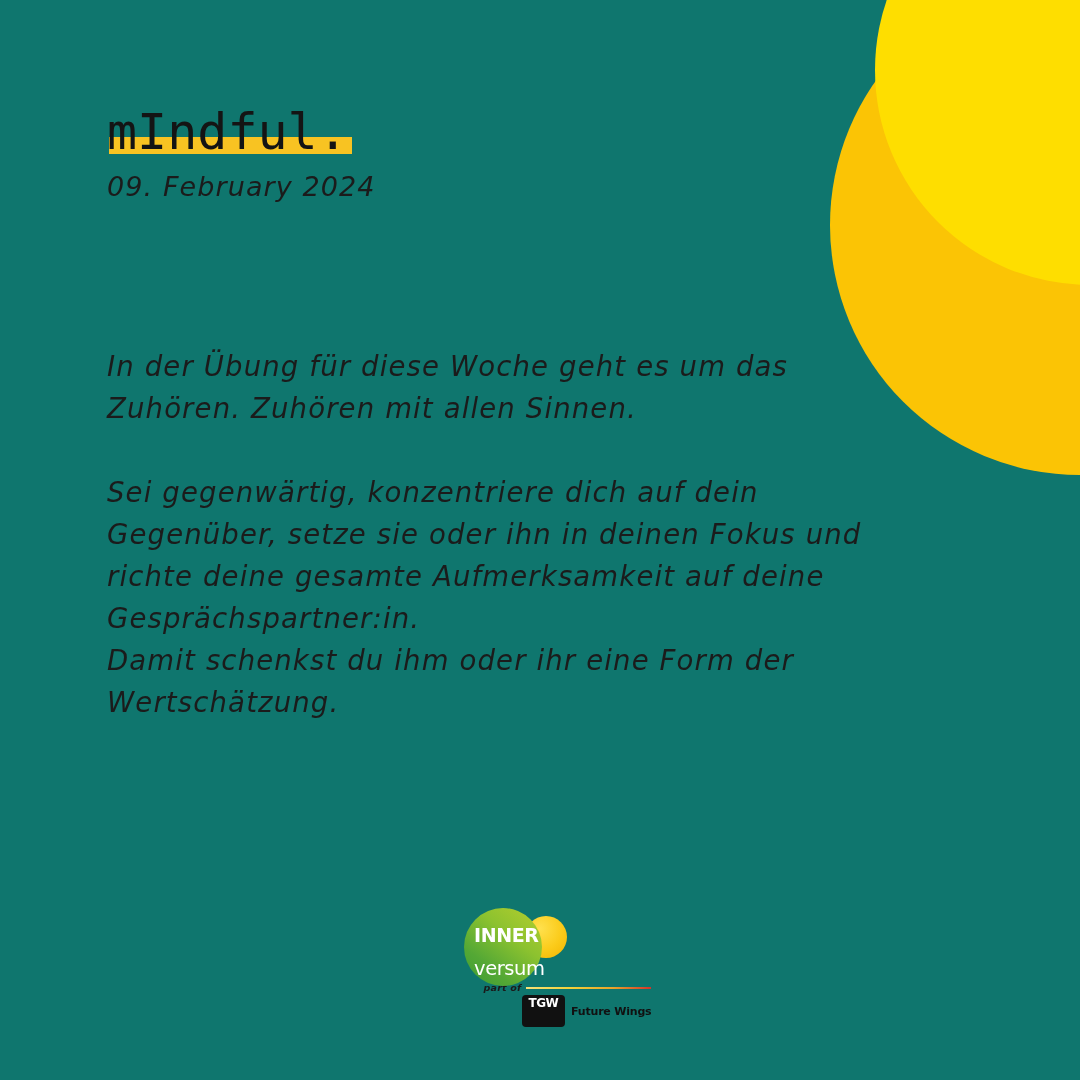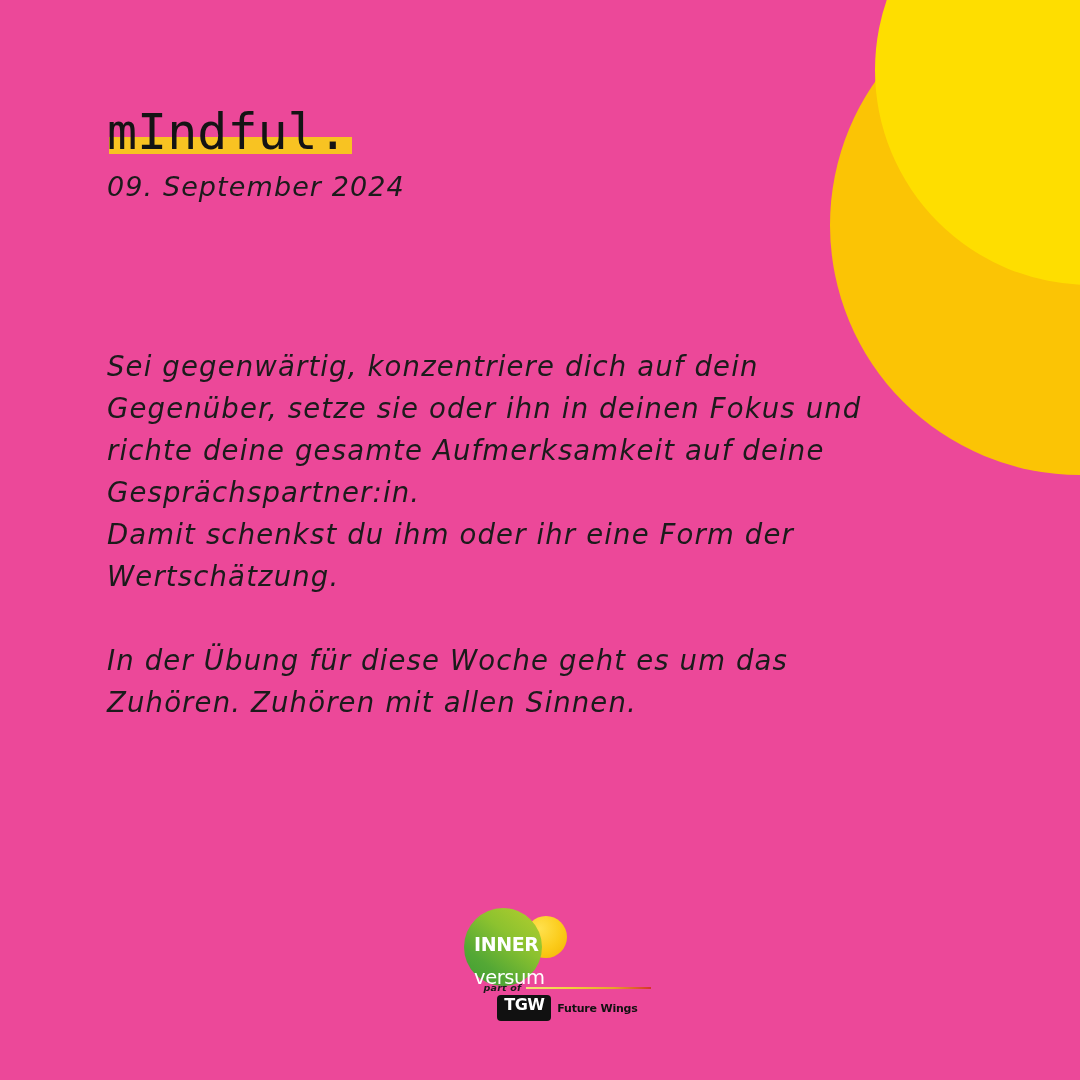--- a/index.html
+++ b/index.html
@@ -12,21 +12,21 @@
     height: 1080px;
     background: #FDFBF7;
     font-family: "DejaVu Sans", sans-serif;
     overflow: hidden;
   }
 
   .canvas {
     position: relative;
     width: 1080px;
     height: 1080px;
-    background: #ec4899;
+    background: #0f766e;
     overflow: hidden;
   }
 
   
   .circle-amber {
     position: absolute;
     width: 500px;
     height: 500px;
     border-radius: 50%;
     top: -25px;
@@ -138,21 +138,21 @@
     left: 14px;
     top: 0px;
     width: 78px;
     height: 78px;
     border-radius: 50%;
     background: linear-gradient(218deg, #B6CE2E 0%, #8CC22F 38%, #54A835 72%, #3D9C33 100%);
   }
   .logo-wordmark {
     position: absolute;
     left: 24px;
-    top: 28px;
+    top: 19px;
     width: 72px;
     text-align: left;
     line-height: 0.92;
     z-index: 3;
   }
   .logo-inner {
     display: block;
     font-family: "DejaVu Sans", sans-serif;
     font-size: 19px;
     font-weight: 700;
@@ -166,21 +166,21 @@
     font-weight: 400;
     color: #FFFFFF;
     letter-spacing: -0.4px;
     margin-top: 16px;
   }
   .logo-tagline {
     margin-top: -4px;
     margin-left: 55px;
     display: flex;
     flex-direction: column;
-    align-items: center;
+    align-items: flex-end;
   }
   .partof-row {
     display: flex;
     align-items: center;
     gap: 5px;
     margin-bottom: 2px;
   }
   .partof-text {
     font-family: "DejaVu Sans", sans-serif;
     font-size: 9.5px;
@@ -195,23 +195,23 @@
     background: linear-gradient(90deg, #F6E27A 0%, #F3D23A 35%, #E8A32A 70%, #D4342B 100%);
   }
   .tgw-row {
     display: flex;
     align-items: center;
     gap: 6px;
   }
   .tgw-badge {
     background: #111111;
     border-radius: 4px;
-    padding: 2px 7px 8px 7px;
-    font-family: "DejaVu Sans", sans-serif;
-    font-size: 16px;
+    padding: 2px 7px 18px 7px;
+    font-family: "DejaVu Sans", sans-serif;
+    font-size: 12px;
     font-weight: 700;
     color: #FFFFFF;
     letter-spacing: -0.6px;
     line-height: 1;
   }
   .fw-text {
     font-family: "DejaVu Sans", sans-serif;
     font-size: 11px;
     font-weight: 700;
     color: #111111;
@@ -224,32 +224,32 @@
 <div class="canvas">
 
   <div class="circle-amber"></div>
   <div class="circle-yellow"></div>
 
   <div class="header">
     <div class="title-wrap">
       <div class="title-underline"></div>
       <div class="title">mIndful.</div>
     </div>
-    <div class="date">09. September 2024</div>
+    <div class="date">09. February 2024</div>
   </div>
 
   <div class="body-copy">
+    <p class="para">In der Übung für diese Woche geht es um das
+Zuhören. Zuhören mit allen Sinnen.</p>
     <p class="para">Sei gegenwärtig, konzentriere dich auf dein
 Gegenüber, setze sie oder ihn in deinen Fokus und
 richte deine gesamte Aufmerksamkeit auf deine
 Gesprächspartner:in.
 Damit schenkst du ihm oder ihr eine Form der
 Wertschätzung.</p>
-    <p class="para">In der Übung für diese Woche geht es um das
-Zuhören. Zuhören mit allen Sinnen.</p>
   </div>
 
   <div class="logo">
     <div class="logo-mark">
       <div class="logo-dot-yellow"></div>
       <div class="logo-circle-green"></div>
       <div class="logo-wordmark">
         <span class="logo-inner">INNER</span>
         <span class="logo-versum">versum</span>
       </div>

